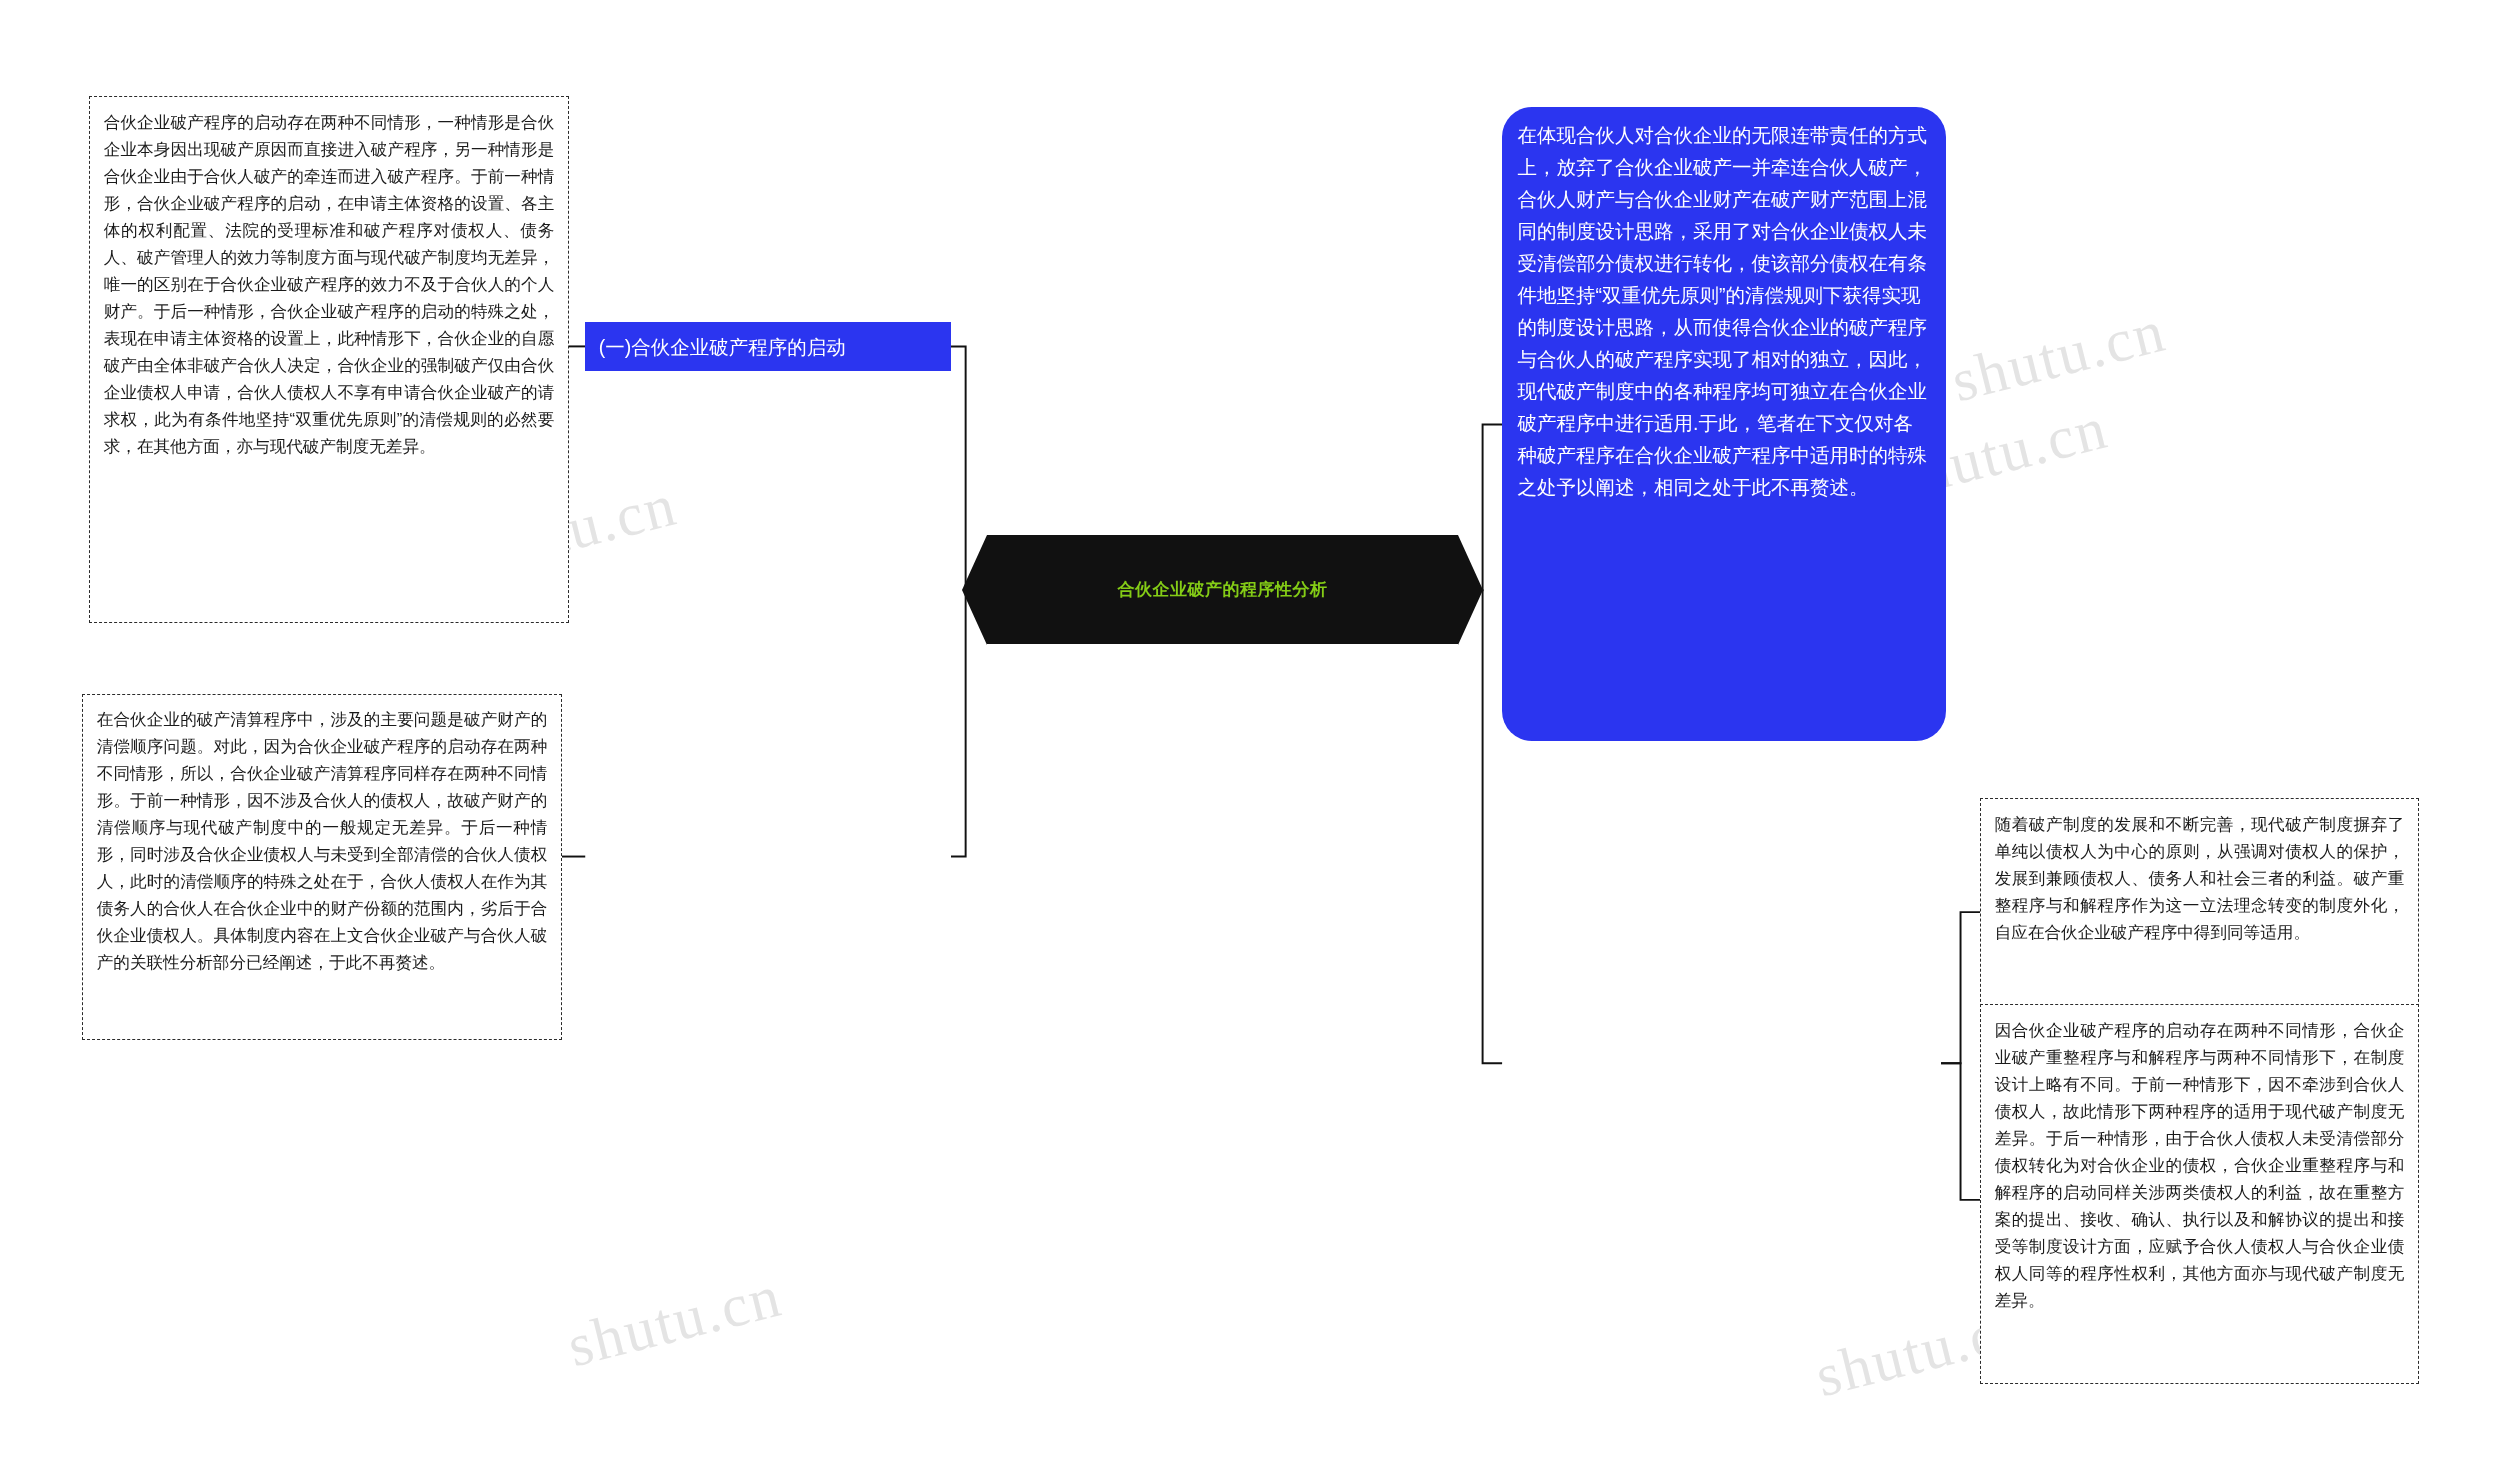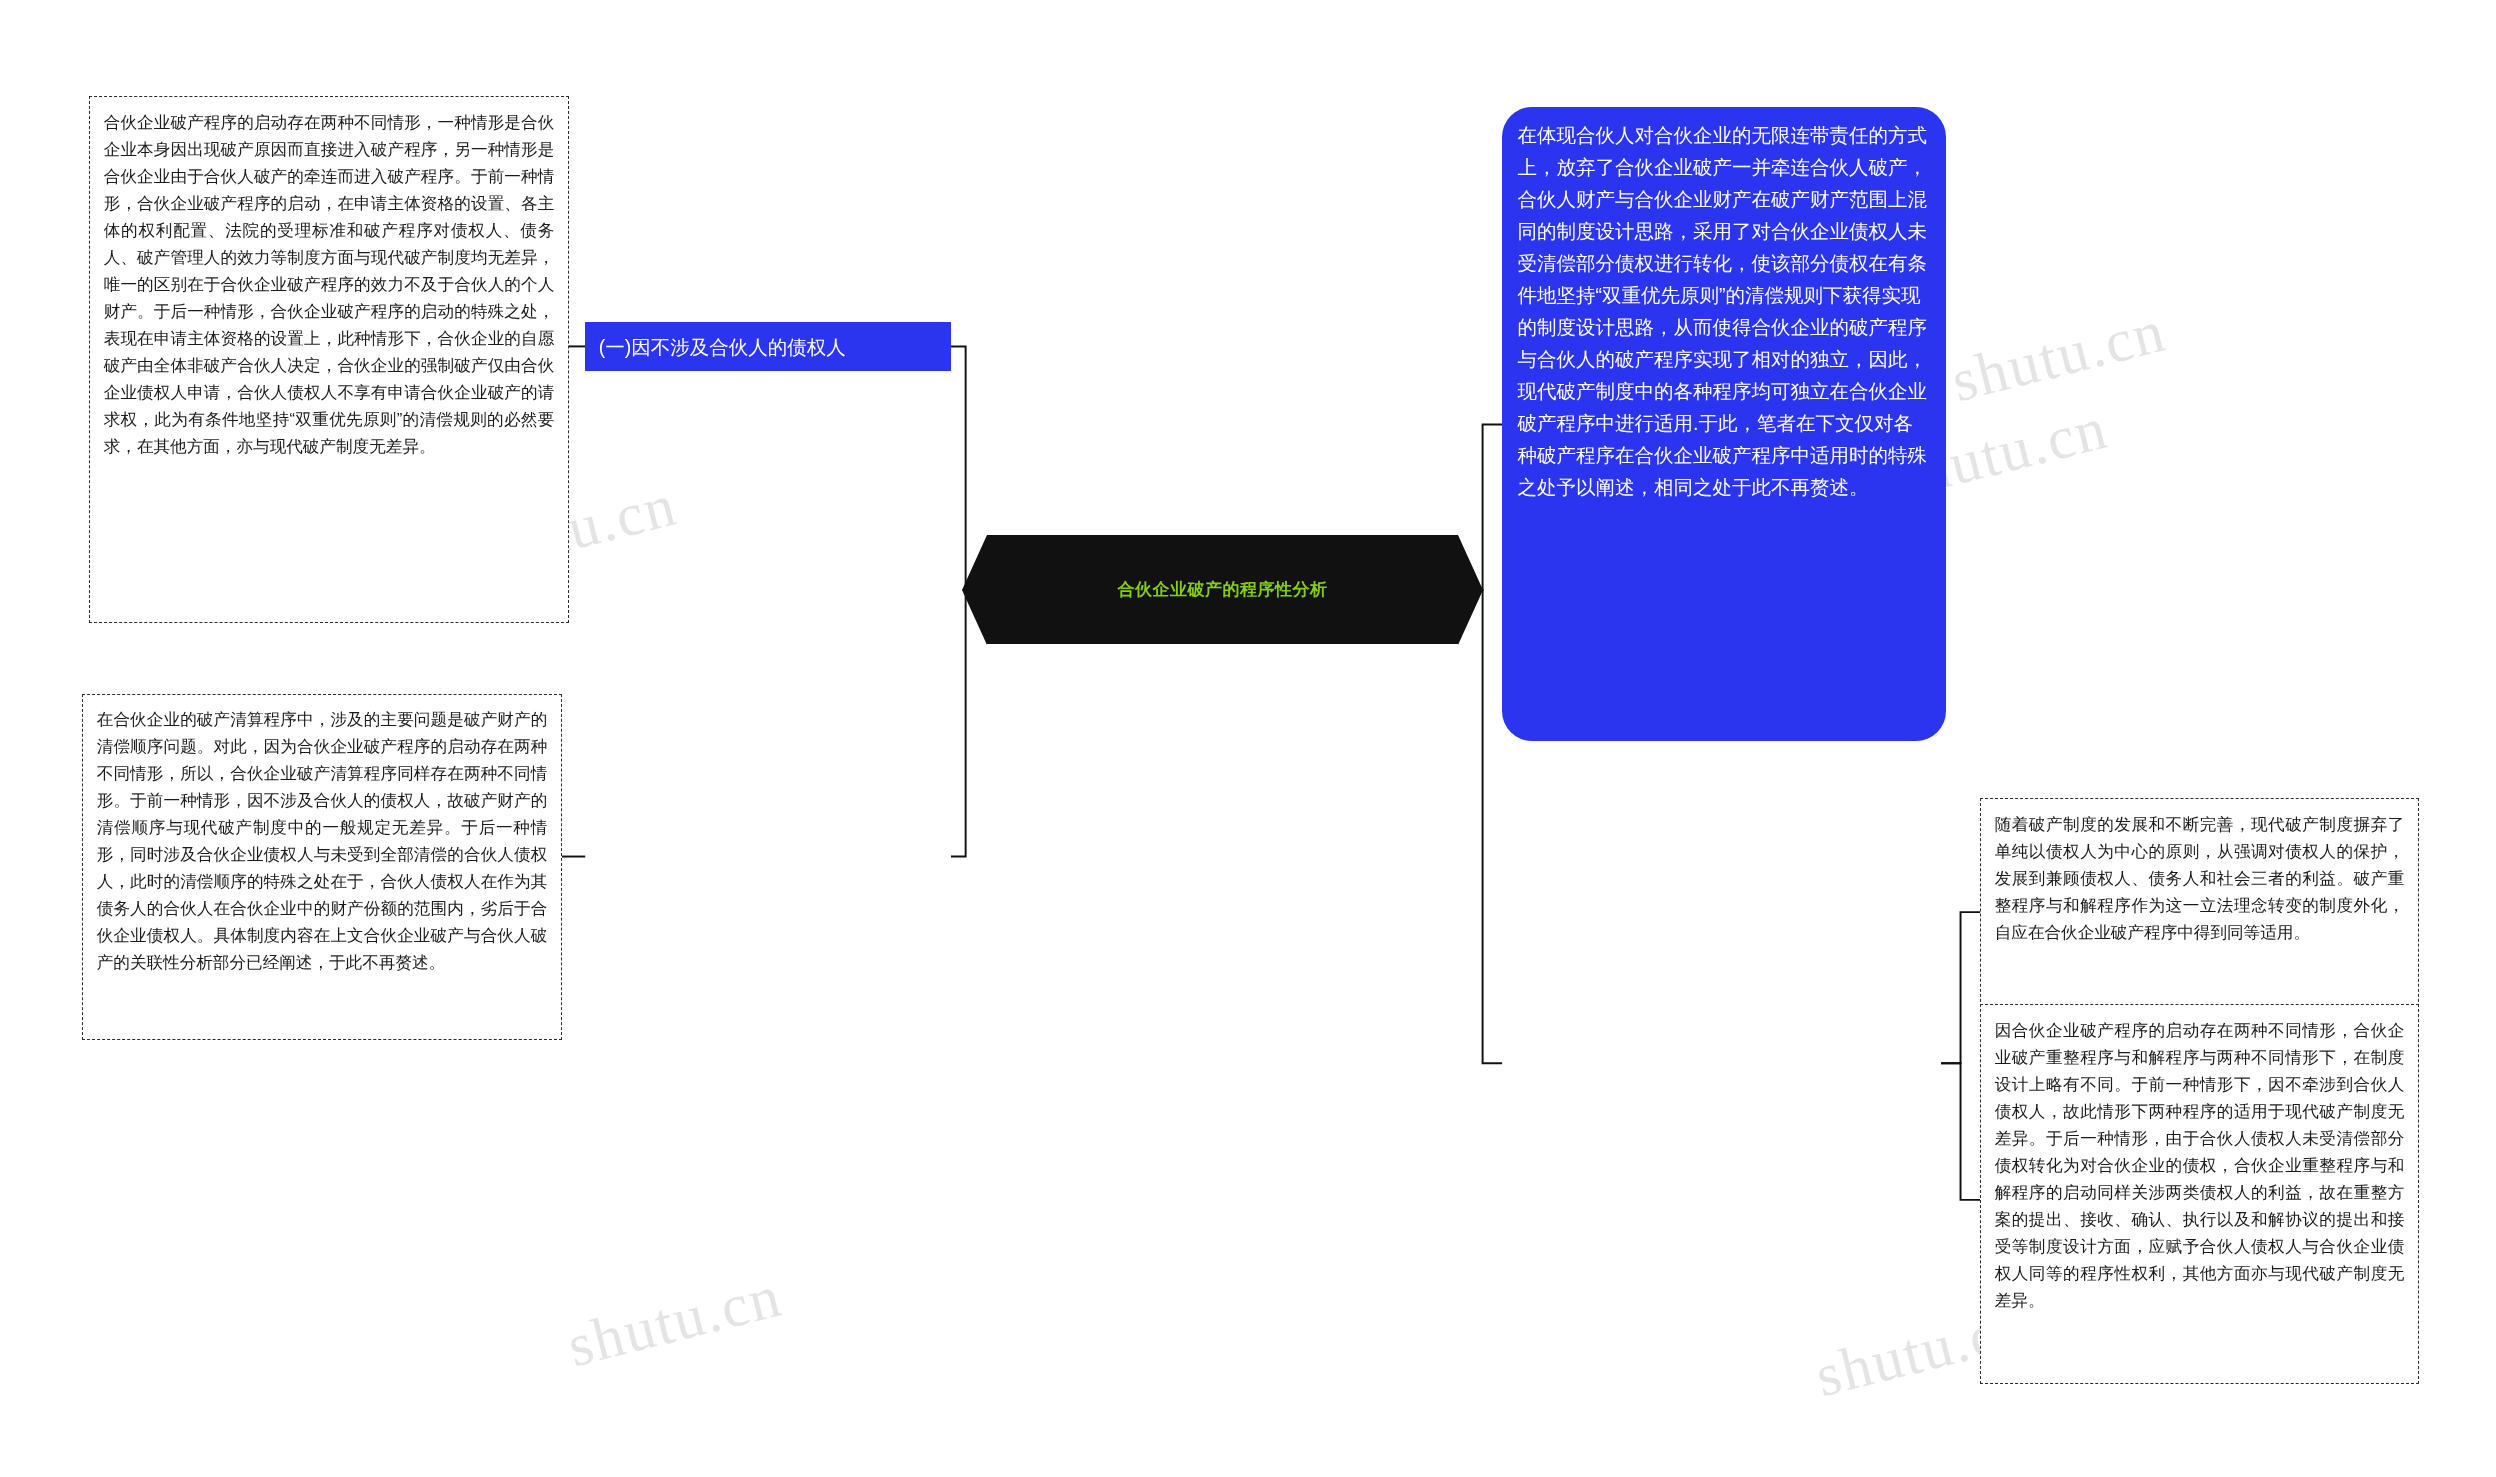--- a/index.html
+++ b/index.html
@@ -127,21 +127,21 @@
 
     <path d="M 1990 1090 L 2010 1090 L 2010 935 L 2030 935" fill="none" stroke="#111" stroke-width="2"></path>
     <path d="M 1990 1090 L 2010 1090 L 2010 1230 L 2030 1230" fill="none" stroke="#111" stroke-width="2"></path>
   </svg>
 
   <div class="node-center" style="left:987px; top:535px; width:471px; height:109px;">
     <span>合伙企业破产的程序性分析</span>
   </div>
 
   <div class="node-blue" style="left:585px; top:322px; width:366px; height:49px;">
-    <span>(一)因不涉及合伙人的债权人</span>
+    <span>(一)合伙企业破产程序的启动</span>
   </div>
   <div class="note" style="left:70px; top:96px; width:480px; height:527px;margin-left:19px;">
     <span>合伙企业破产程序的启动存在两种不同情形，一种情形是合伙企业本身因出现破产原因而直接进入破产程序，另一种情形是合伙企业由于合伙人破产的牵连而进入破产程序。于前一种情形，合伙企业破产程序的启动，在申请主体资格的设置、各主体的权利配置、法院的受理标准和破产程序对债权人、债务人、破产管理人的效力等制度方面与现代破产制度均无差异，唯一的区别在于合伙企业破产程序的效力不及于合伙人的个人财产。于后一种情形，合伙企业破产程序的启动的特殊之处，表现在申请主体资格的设置上，此种情形下，合伙企业的自愿破产由全体非破产合伙人决定，合伙企业的强制破产仅由合伙企业债权人申请，合伙人债权人不享有申请合伙企业破产的请求权，此为有条件地坚持“双重优先原则”的清偿规则的必然要求，在其他方面，亦与现代破产制度无差异。</span>
   </div>
 
   <div class="note" style="left:82px; top:694px; width:480px; height:346px;font-family:Liberation Mono, monospace;">
     <span>在合伙企业的破产清算程序中，涉及的主要问题是破产财产的清偿顺序问题。对此，因为合伙企业破产程序的启动存在两种不同情形，所以，合伙企业破产清算程序同样存在两种不同情形。于前一种情形，因不涉及合伙人的债权人，故破产财产的清偿顺序与现代破产制度中的一般规定无差异。于后一种情形，同时涉及合伙企业债权人与未受到全部清偿的合伙人债权人，此时的清偿顺序的特殊之处在于，合伙人债权人在作为其债务人的合伙人在合伙企业中的财产份额的范围内，劣后于合伙企业债权人。具体制度内容在上文合伙企业破产与合伙人破产的关联性分析部分已经阐述，于此不再赘述。</span>
   </div>
 
   <div class="node-blue para" style="left:1502px; top:107px; width:444px; height:634px;border-radius:30px;">

